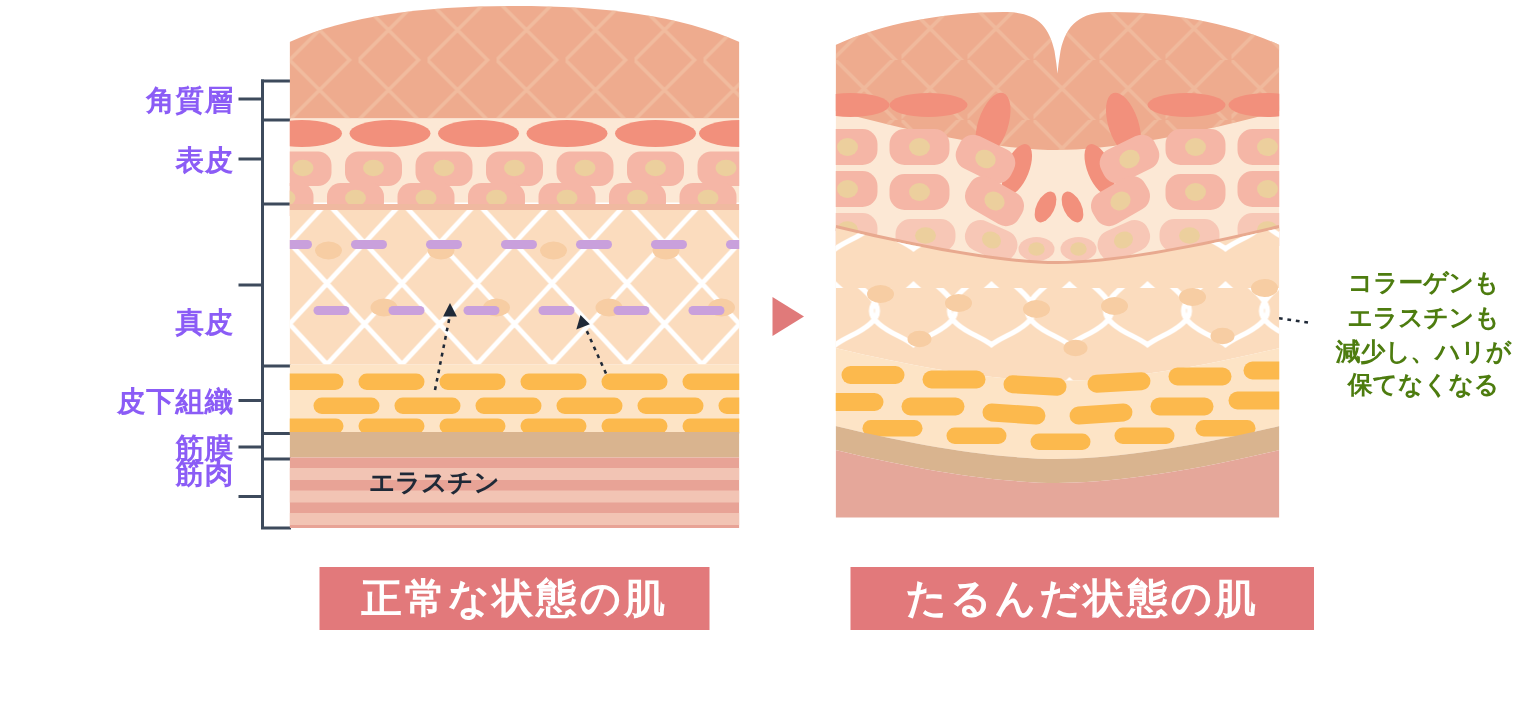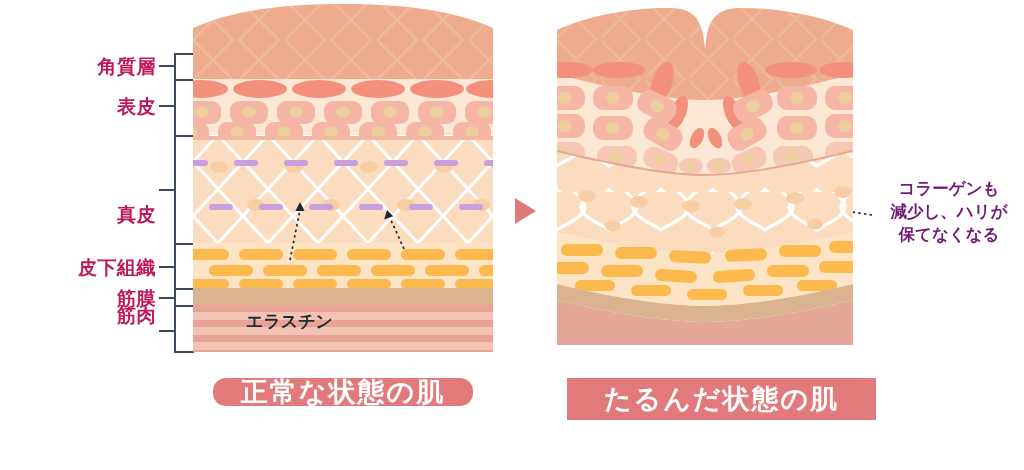--- a/index.html
+++ b/index.html
@@ -11,21 +11,21 @@
     position:relative;
     color:#2b3645;
   }
   #stage{position:absolute;left:0;top:0;width:1024px;height:470px;}
 
   
   .ruler-label{
     position:absolute;
     font-weight:700;
     font-size:19px;
-    color:#be185d;
+    color:#8b5cf6;
     white-space:nowrap;
     text-align:right;
     letter-spacing:.5px;
   }
   .ruler-line{position:absolute;background:#3d4a5c;}
   .tick{height:2px;}
   .spine{width:2px;}
   .leader{height:2px;}
 
   
@@ -49,21 +49,21 @@
     font-weight:700;
     font-size:17px;
     color:#1f2937;
     white-space:nowrap;
   }
   .anno-right{
     position:absolute;
     font-weight:700;
     font-size:16.5px;
     line-height:1.38;
-    color:#701a75;
+    color:#4d7c0f;
     text-align:center;
     white-space:nowrap;
   }
 
   
   .tri{
     position:absolute;
     width:0;height:0;
     border-left:21px solid #e07a7a;
     border-top:13px solid transparent;
@@ -426,21 +426,22 @@
                  L296,300 C230,316 180,322 148,322 C116,322 66,316 0,300 Z" fill="#d9b48f"></path>
 
         <path d="M0,300 C66,316 116,322 148,322 C180,322 230,316 296,300
                  L296,345 L0,345 Z" fill="#e5a79a"></path>
       </g>
     </svg>
   </div>
 
   <div class="anno-right" style="left:878px;top:178px;width:142px;">
     <div>コラーゲンも</div>
+    <div>エラスチンも</div>
     <div>減少し、ハリが</div>
     <div>保てなくなる</div>
   </div>
 
-  <div class="caption" style="left:213px;top:378px;width:260px;height:28px;border-radius:13px;">正常な状態の肌</div>
+  <div class="caption" style="left:213px;top:378px;width:260px;height:42px;">正常な状態の肌</div>
 
   <div class="caption" style="left:567px;top:378px;width:309px;height:42px;">たるんだ状態の肌</div>
 
 </div>
 
 </body></html>

